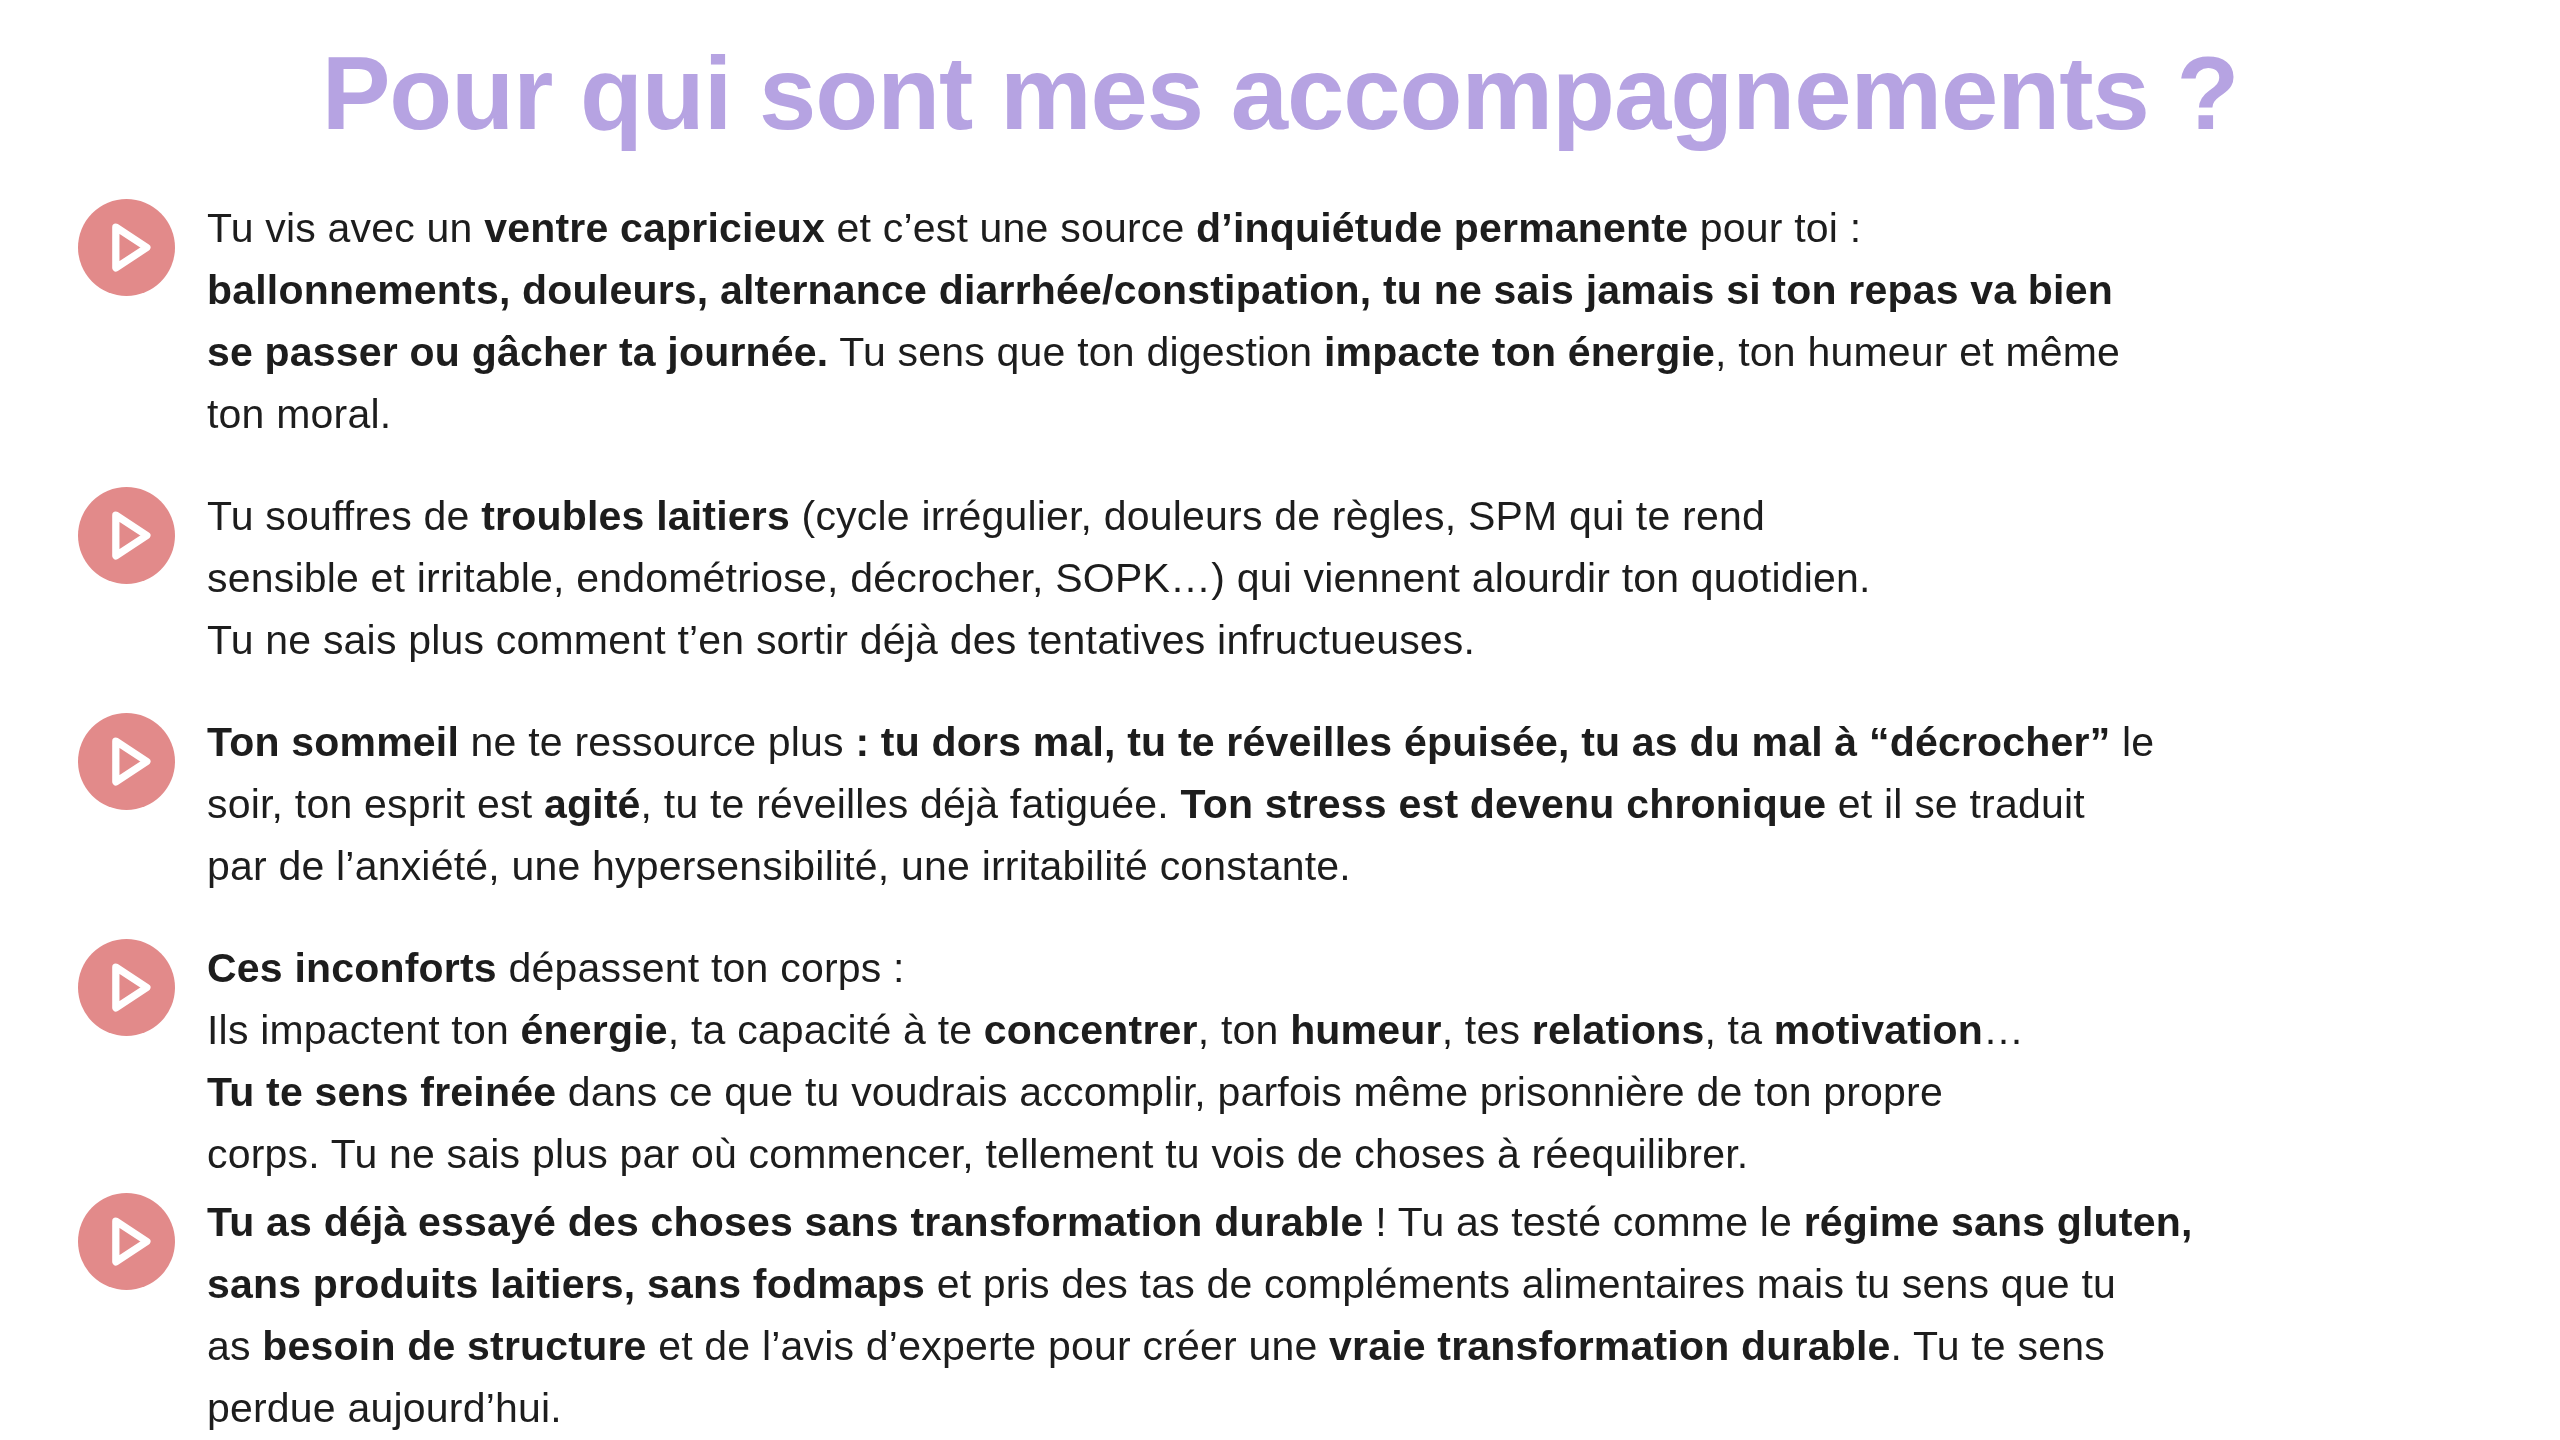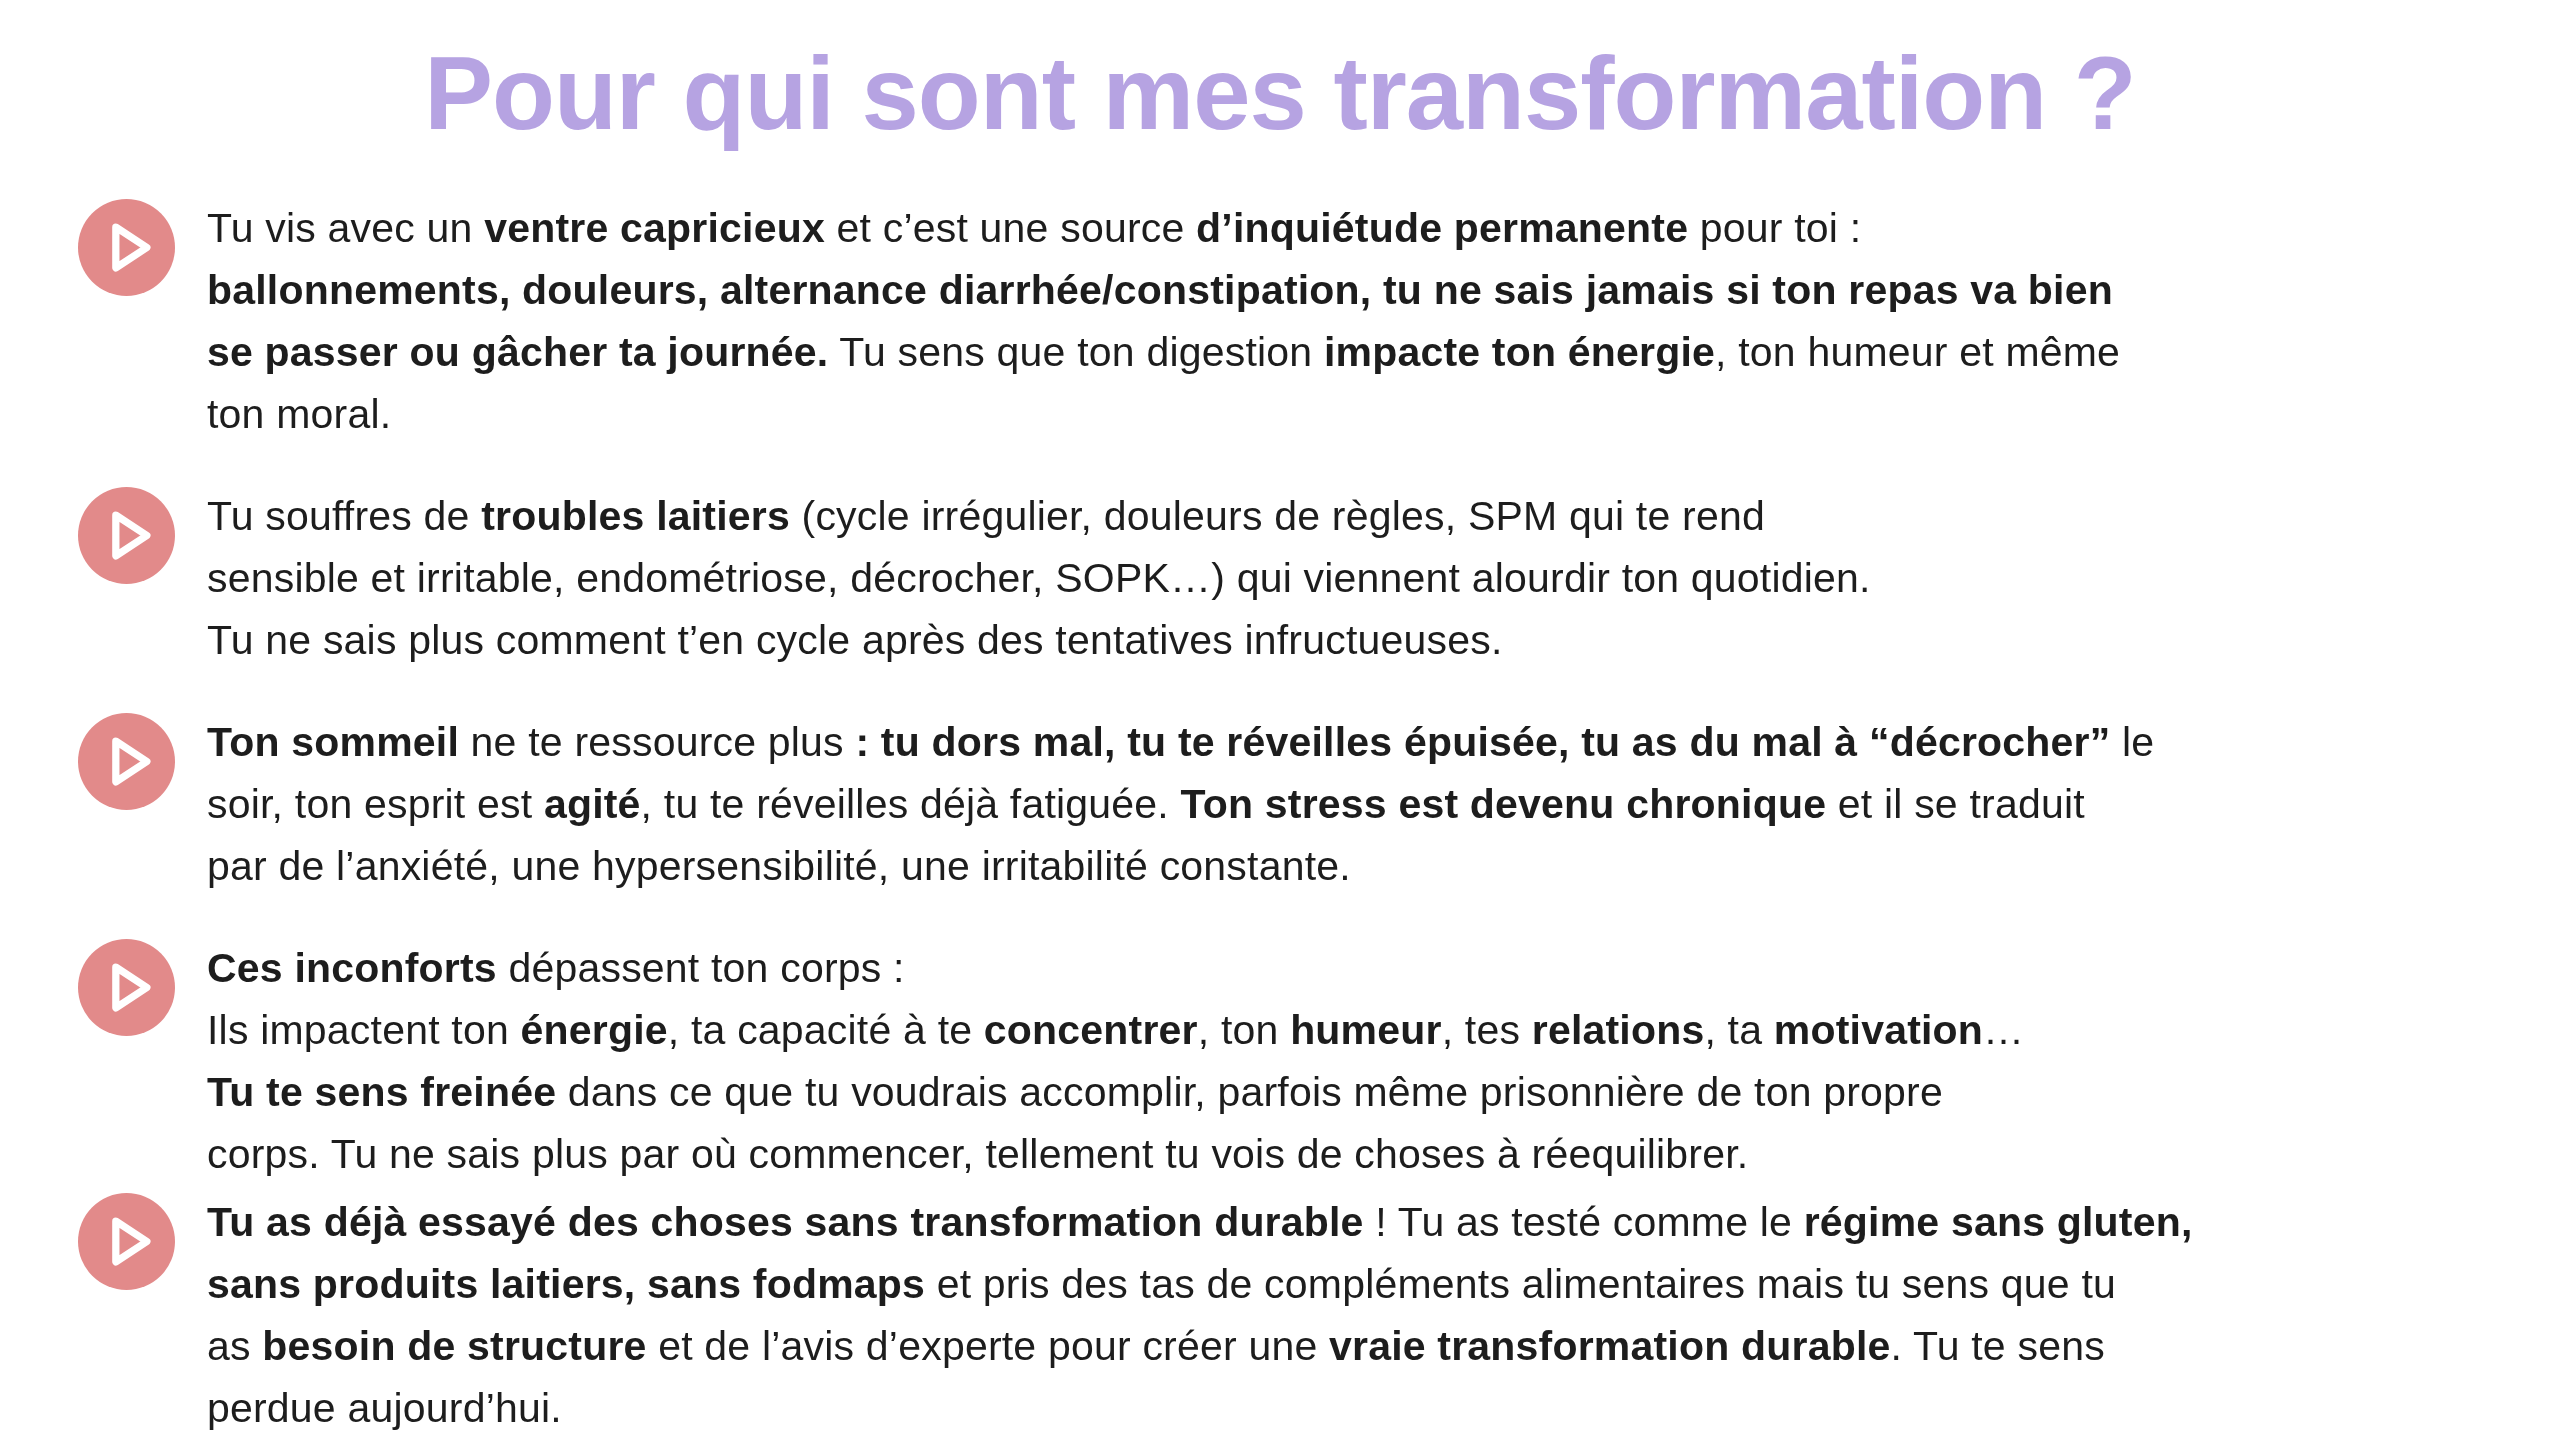--- a/index.html
+++ b/index.html
@@ -49,40 +49,40 @@
     margin:0;
     font-size:41px;
     line-height:62px;
     letter-spacing:0.2px;
   }
   .b{font-weight:700;}
 </style>
 </head>
 <body>
 
-<h1 class="page-title">Pour qui sont mes transformation ?</h1>
+<h1 class="page-title">Pour qui sont mes accompagnements ?</h1>
 
 <div class="bullet-list">
     <div class="bullet-row">
     <span class="bullet-icon">
       <svg viewBox="0 0 100 100" aria-hidden="true">
         <circle cx="50" cy="50" r="50" fill="var(--bullet-color)"></circle>
         <polygon points="39,29 71,50 39,71" fill="none" stroke="var(--bullet-glyph)" stroke-width="7.5" stroke-linejoin="round"></polygon>
       </svg>
     </span>
     <p class="bullet-text"><span>Tu vis avec un </span><span class="b">ventre capricieux</span><span> et c’est une source </span><span class="b">d’inquiétude permanente</span><span> pour toi :</span><br><span class="b">ballonnements, douleurs, alternance diarrhée/constipation, tu ne sais jamais si ton repas va bien</span><br><span class="b">se passer ou gâcher ta journée.</span><span> Tu sens que ton digestion </span><span class="b">impacte ton énergie</span><span>, ton humeur et même</span><br><span>ton moral.</span></p>
   </div>
     <div class="bullet-row">
     <span class="bullet-icon">
       <svg viewBox="0 0 100 100" aria-hidden="true">
         <circle cx="50" cy="50" r="50" fill="var(--bullet-color)"></circle>
         <polygon points="39,29 71,50 39,71" fill="none" stroke="var(--bullet-glyph)" stroke-width="7.5" stroke-linejoin="round"></polygon>
       </svg>
     </span>
-    <p class="bullet-text"><span>Tu souffres de </span><span class="b">troubles laitiers</span><span> (cycle irrégulier, douleurs de règles, SPM qui te rend</span><br><span>sensible et irritable, endométriose, décrocher, SOPK…) qui viennent alourdir ton quotidien.</span><br><span>Tu ne sais plus comment t’en cycle après des tentatives infructueuses.</span></p>
+    <p class="bullet-text"><span>Tu souffres de </span><span class="b">troubles laitiers</span><span> (cycle irrégulier, douleurs de règles, SPM qui te rend</span><br><span>sensible et irritable, endométriose, décrocher, SOPK…) qui viennent alourdir ton quotidien.</span><br><span>Tu ne sais plus comment t’en sortir déjà des tentatives infructueuses.</span></p>
   </div>
     <div class="bullet-row">
     <span class="bullet-icon">
       <svg viewBox="0 0 100 100" aria-hidden="true">
         <circle cx="50" cy="50" r="50" fill="var(--bullet-color)"></circle>
         <polygon points="39,29 71,50 39,71" fill="none" stroke="var(--bullet-glyph)" stroke-width="7.5" stroke-linejoin="round"></polygon>
       </svg>
     </span>
     <p class="bullet-text"><span class="b">Ton sommeil</span><span> ne te ressource plus </span><span class="b">: tu dors mal, tu te réveilles épuisée, tu as du mal à “décrocher”</span><span> le</span><br><span>soir, ton esprit est </span><span class="b">agité</span><span>, tu te réveilles déjà fatiguée. </span><span class="b">Ton stress est devenu chronique</span><span> et il se traduit</span><br><span>par de l’anxiété, une hypersensibilité, une irritabilité constante.</span></p>
   </div>

